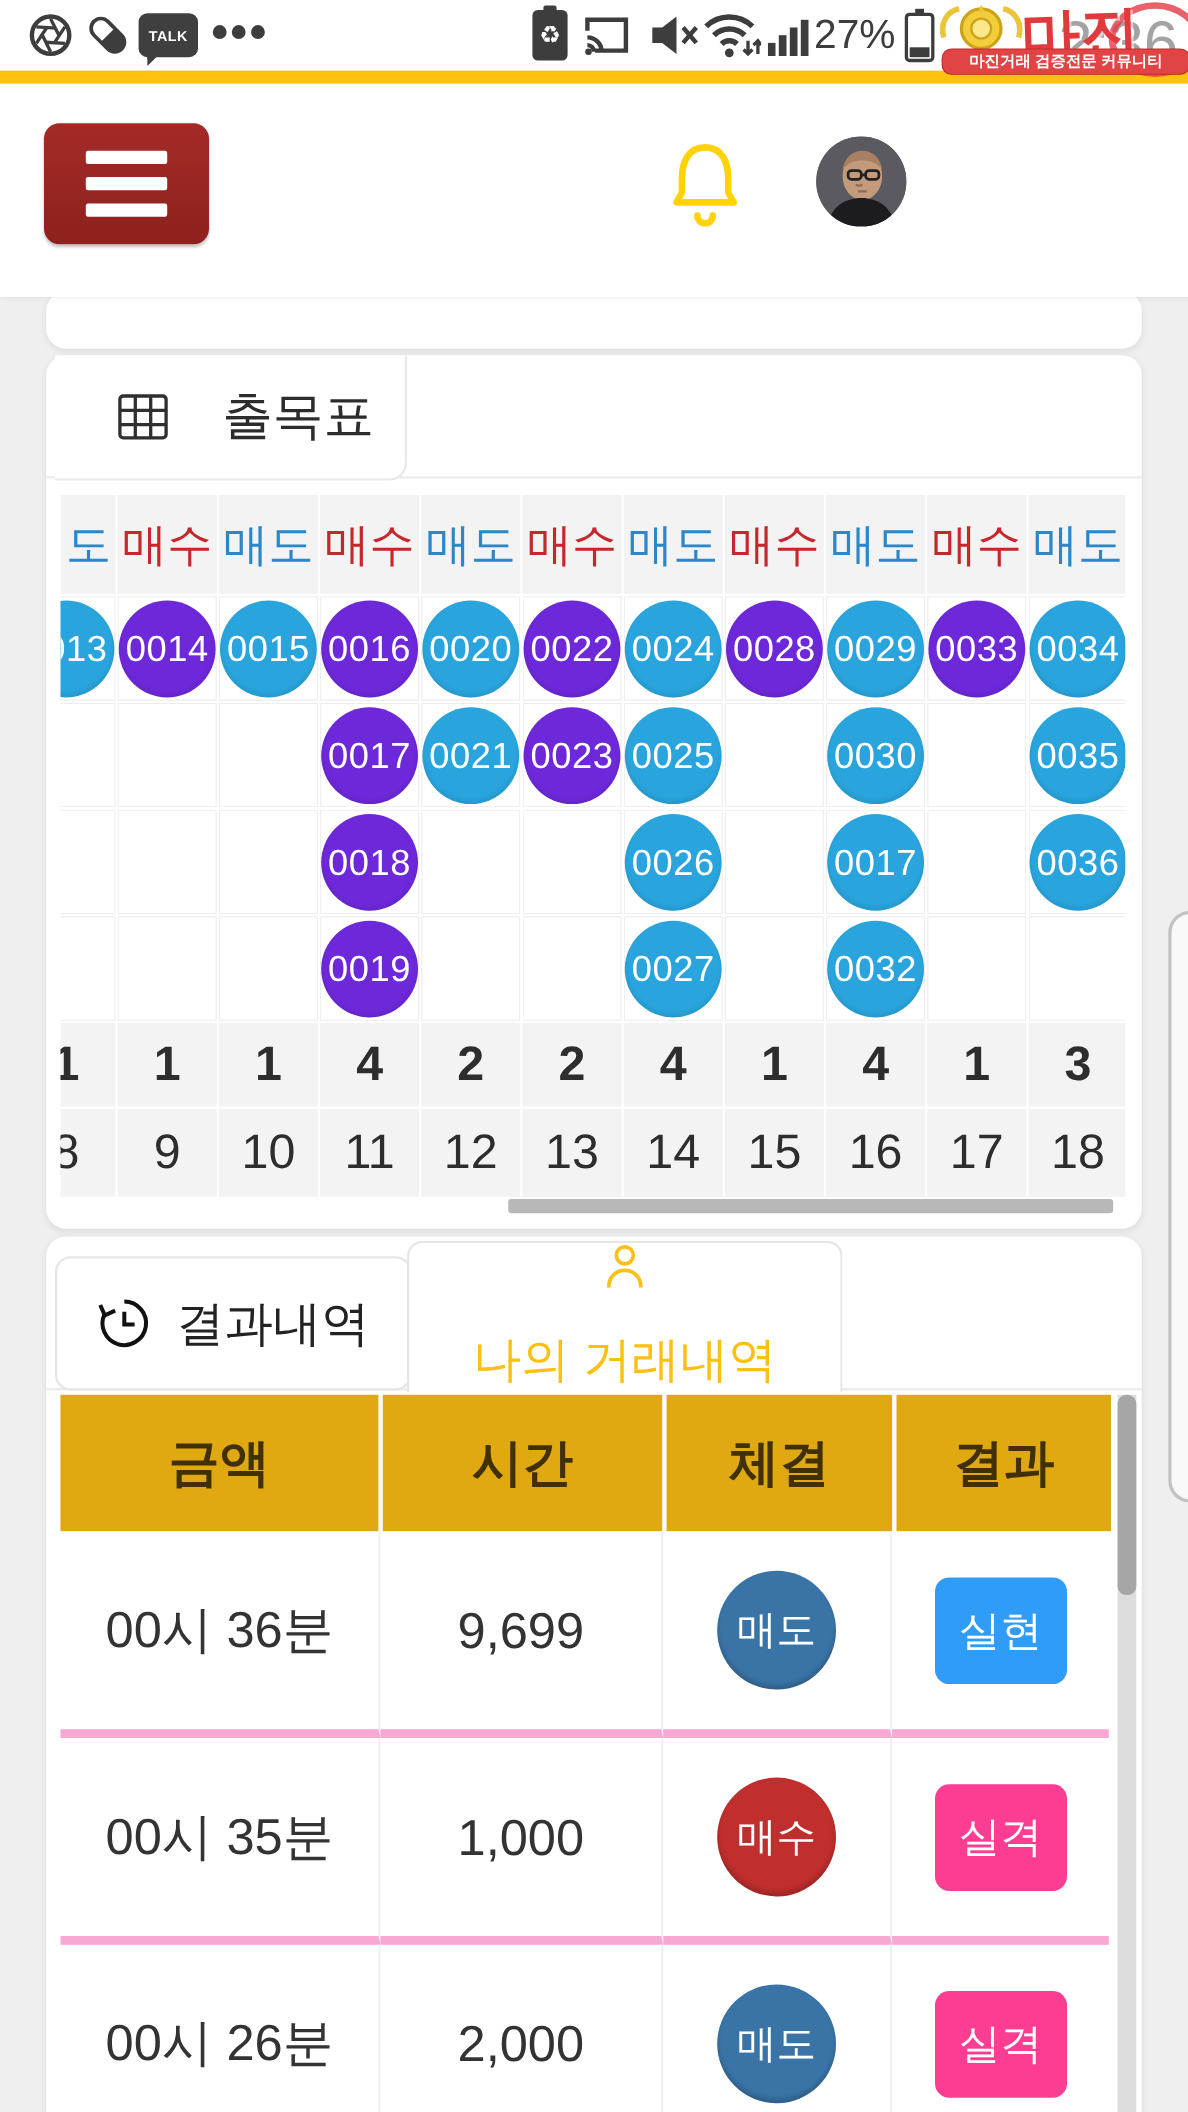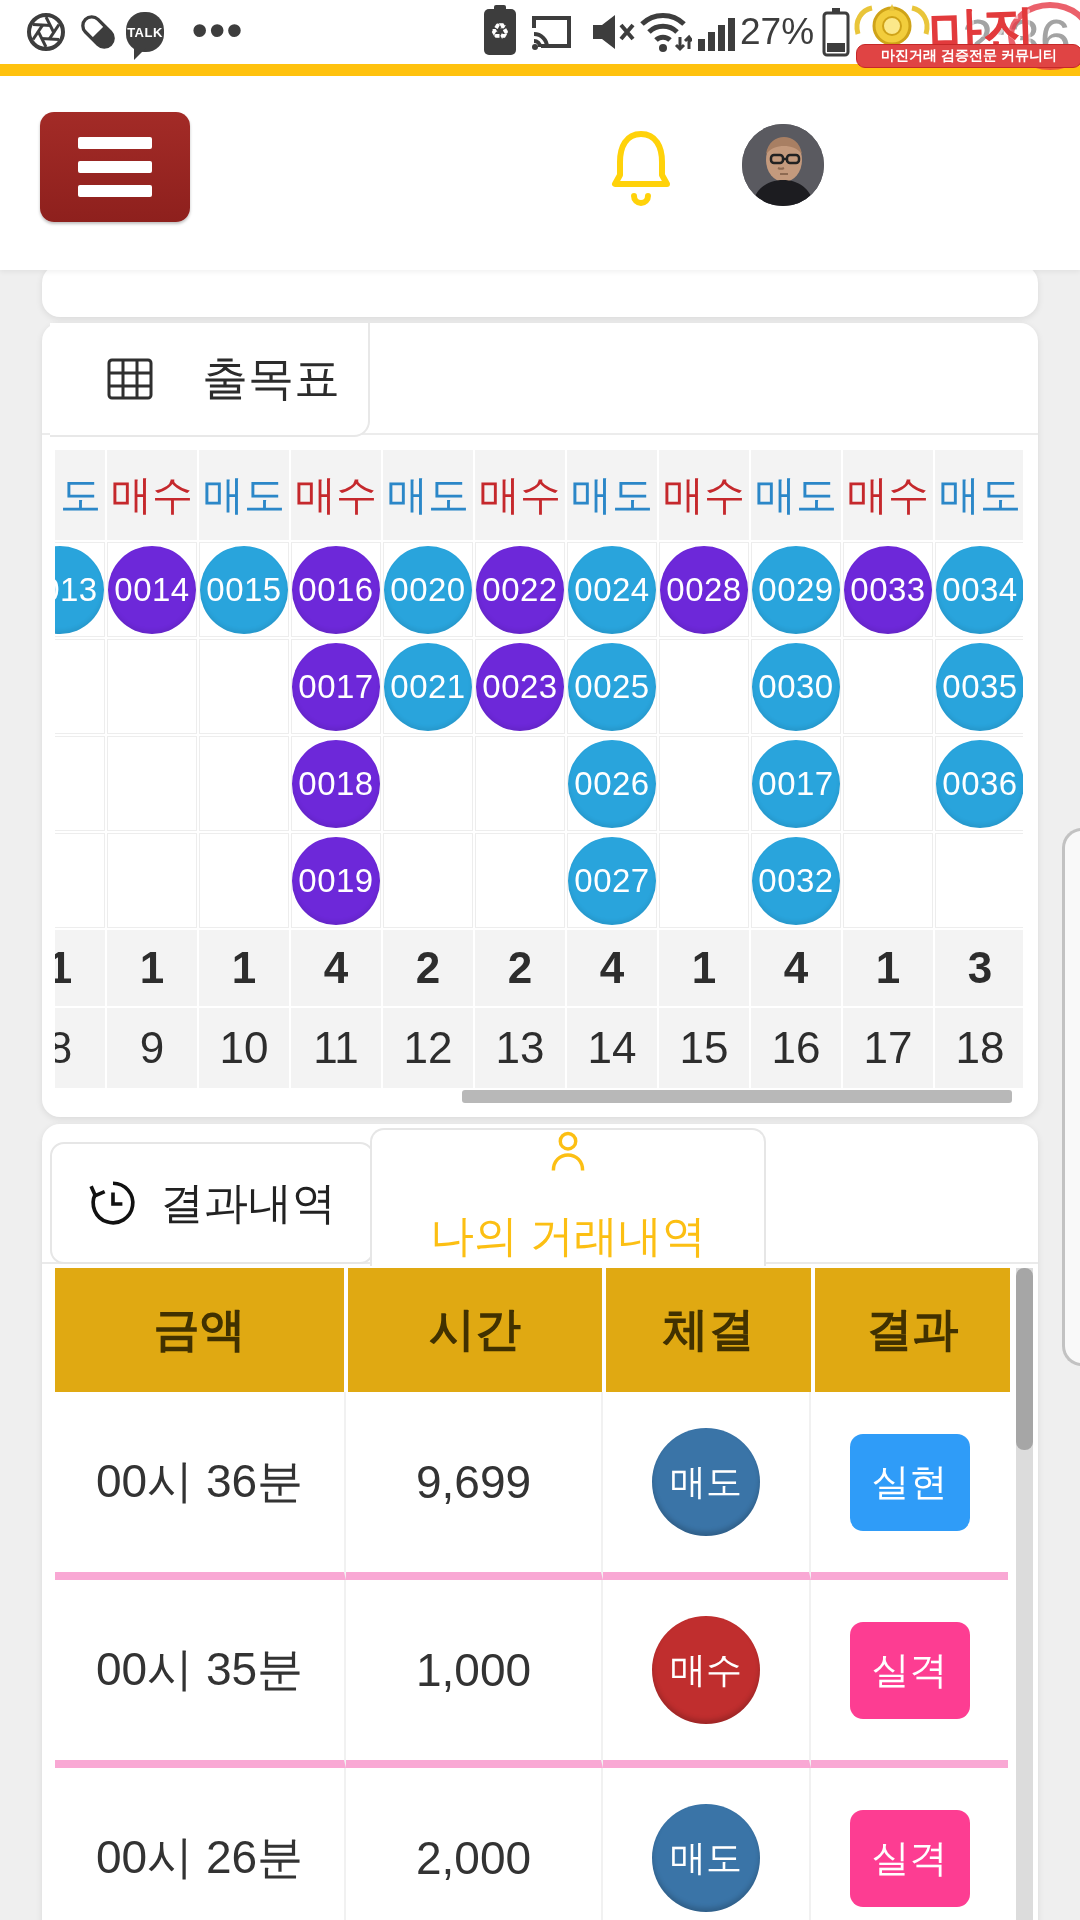--- a/index.html
+++ b/index.html
@@ -3,21 +3,21 @@
 <meta charset="utf-8">
 <style>
   html,body{margin:0;padding:0;}
   body{width:1080px;height:1920px;position:relative;overflow:hidden;background:#efefef;
        font-family:"Liberation Sans","DejaVu Sans",sans-serif;color:#333;}
 
   
   .statusbar{position:absolute;top:0;left:0;width:1080px;height:64px;background:#fff;z-index:30;}
   .sicon{position:absolute;top:0;height:64px;display:flex;align-items:center;justify-content:center;}
   .pct{position:absolute;left:740px;top:0;height:64px;line-height:64px;font-size:37px;color:#3d3d3d;}
-  .talkbubble{position:absolute;left:126px;top:12px;width:38px;height:40px;background:#3f3f3f;border-radius:18px;
+  .talkbubble{position:absolute;left:126px;top:12px;width:54px;height:40px;background:#3f3f3f;border-radius:8px;
     display:flex;align-items:center;justify-content:center;color:#fff;font-size:13px;font-weight:bold;letter-spacing:.5px;}
   .talkbubble:after{content:"";position:absolute;left:8px;bottom:-8px;border:6px solid transparent;border-top-color:#3f3f3f;border-left-color:#3f3f3f;}
   .dots{position:absolute;left:192px;top:0;height:60px;line-height:60px;font-size:44px;color:#3d3d3d;font-weight:bold;letter-spacing:2px;}
   .batt-recycle{position:absolute;left:484px;top:9px;width:32px;height:46px;background:#3d3d3d;border-radius:5px;}
   .batt-recycle:before{content:"";position:absolute;top:-4px;left:10px;width:12px;height:5px;background:#3d3d3d;border-radius:2px 2px 0 0;}
   .batt-recycle span{position:absolute;left:0;top:4px;width:32px;text-align:center;color:#fff;font-size:22px;line-height:38px;}
 
   
   .wm-time{position:absolute;left:962px;top:6px;font-size:56px;color:#a3a3a3;z-index:1;}
   .wm-title{position:absolute;left:928px;top:-4px;font-size:54px;font-weight:800;color:#e23a3c;z-index:3;

